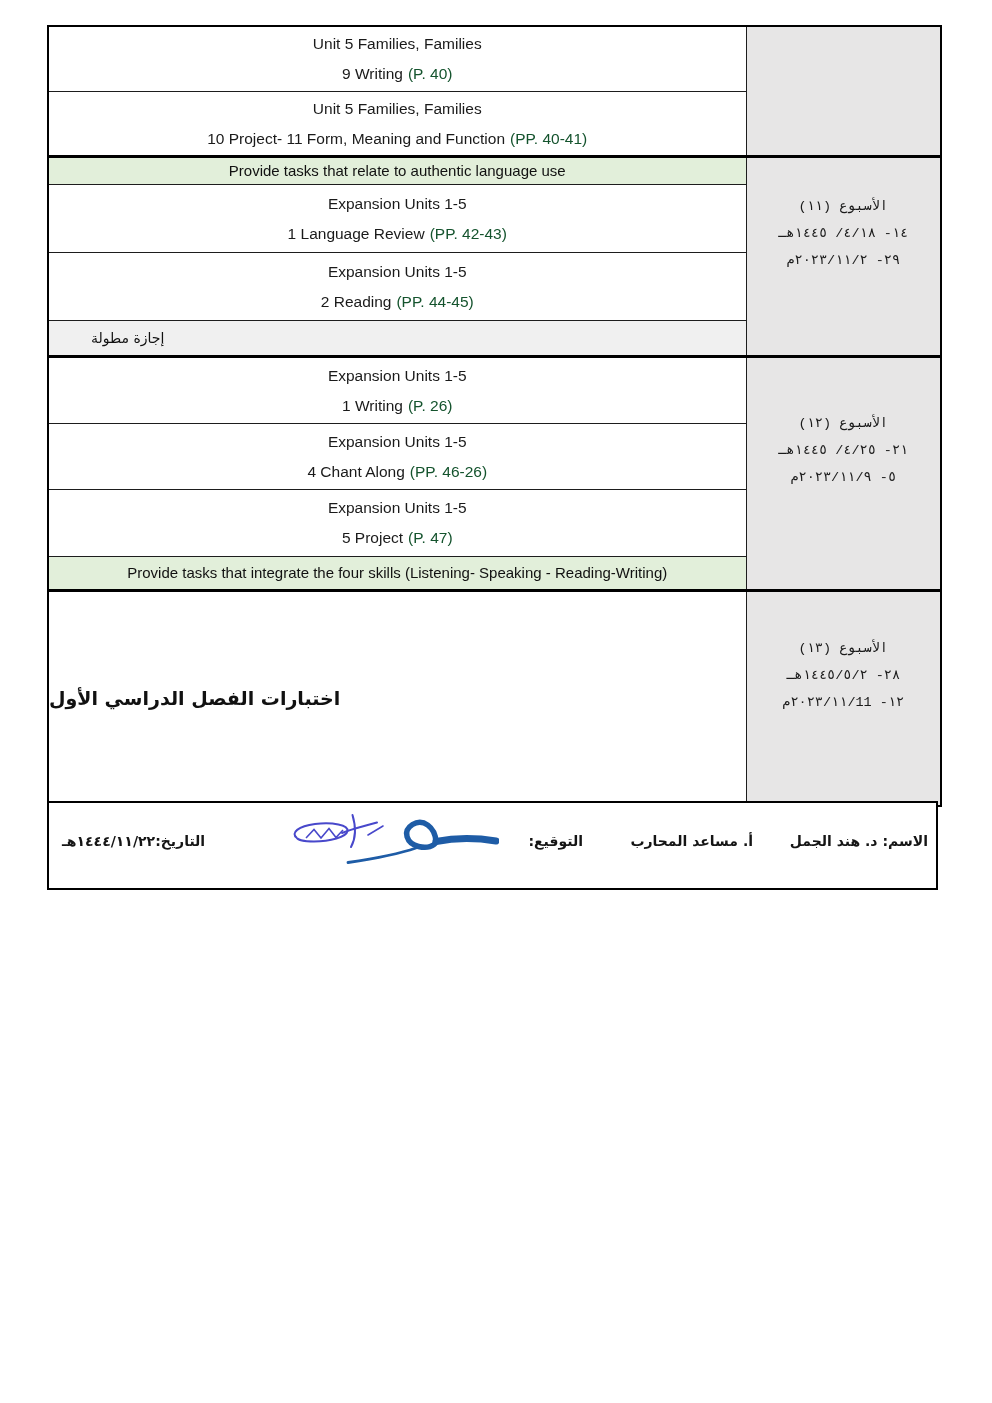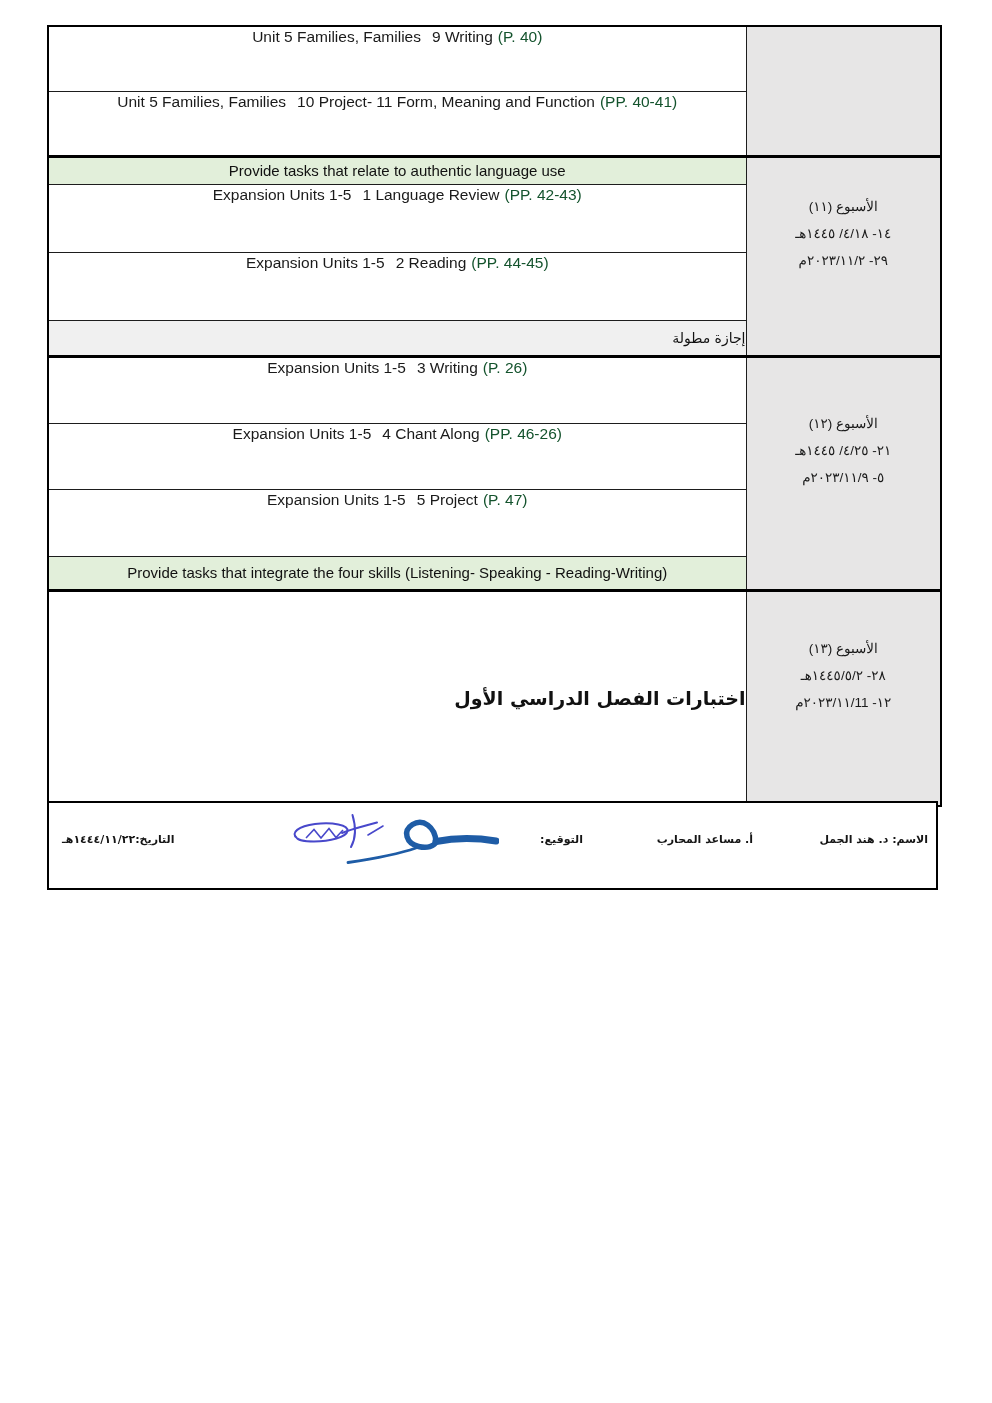--- a/index.html
+++ b/index.html
@@ -4,51 +4,51 @@
 <style>
   * { margin:0; padding:0; box-sizing:border-box; }
   body { background:#ffffff; font-family:"Liberation Sans", sans-serif; }
   .page { position:relative; width:992px; height:1403px; background:#ffffff; overflow:hidden; }
 
   .schedule-wrap { position:absolute; left:47px; top:25px; }
   table.schedule { border-collapse:collapse; table-layout:fixed; width:893px; border:2.5px solid #000; }
   td { border:1.5px solid #1d1d1d; padding:0; vertical-align:middle; }
 
   td.lesson { text-align:center; color:#1a1a1a; font-size:15.5px; }
-  td.lesson .stack { display:flex; flex-direction:row; justify-content:center; gap:11px; height:100%; }
+  td.lesson .stack { display:flex; flex-direction:column; justify-content:center; gap:11px; height:100%; }
   td.lesson .line { line-height:19px; }
   .ref { color:#14532d; margin-left:5px; }
 
   td.banner { background:#e2efda; text-align:center; color:#111; font-size:15px; }
-  td.holiday { background:#f0f0f0; text-align:right; color:#111;
-               font-family:"DejaVu Sans", sans-serif; font-size:14px; direction:rtl; }
-  td.exam { text-align:right; color:#111; font-family:"DejaVu Sans", sans-serif;
+  td.holiday { background:#f0f0f0; text-align:left; color:#111;
+               font-family:"DejaVu Sans", sans-serif; font-size:14px; direction:rtl;padding-left:42px; }
+  td.exam { text-align:left; color:#111; font-family:"DejaVu Sans", sans-serif;
             font-size:19px; font-weight:bold; direction:rtl;border-radius:20px; }
 
   td.week { background:#e7e6e6; text-align:center; direction:rtl; color:#1a1a1a;
-            font-family:Liberation Sans, sans-serif; font-size:13.5px; }
+            font-family:Liberation Mono, monospace; font-size:13.5px; }
   td.week .wk-stack { margin-bottom:46px; }
   td.week .wk-line { line-height:27px; white-space:nowrap; }
 
   tr.r0 td, tr.r1 td { height:65px; }
   tr.r2 td { height:28px; }
   tr.r3 td, tr.r4 td { height:68px; }
   tr.r5 td { height:36px; }
   tr.r6 td { height:67px; }
   tr.r7 td { height:66px; }
   tr.r8 td { height:67px; }
   tr.r9 td { height:34px; }
   tr.r10 td { height:216px; }
   .thick { border-top:3.5px solid #000 !important; }
 
   .footer-box { position:absolute; left:47px; top:801px; width:891px; height:89px;
                 border:2px solid #000; background:#fff; }
   .footer-box .ftxt { position:absolute; top:30px; direction:rtl; white-space:nowrap;
                       font-family:"DejaVu Sans", sans-serif; font-weight:bold;
-                      font-size:11px; color:#151515; }
+                      font-size:14px; color:#151515; }
   .f-name { right:8px; }
   .f-name2 { right:183px; }
   .f-sign { right:353px; }
   .f-date { left:13px; }
   .sig-svg { position:absolute; left:235px; top:2px; }
 </style>
 </head>
 <body>
 
 <div class="page">
@@ -110,21 +110,21 @@
       </tr>
 
       <tr class="r5">
         <td class="holiday">إجازة مطولة</td>
       </tr>
 
       <tr class="r6">
         <td class="lesson thick">
           <div class="stack">
             <div class="line">Expansion Units 1-5</div>
-            <div class="line"><span>3 Writing</span><span class="ref">(P. 26)</span></div>
+            <div class="line"><span>1 Writing</span><span class="ref">(P. 26)</span></div>
           </div>
         </td>
         <td class="week thick" rowspan="4">
           <div class="wk-stack">
             <div class="wk-line">الأسبوع (١٢)</div>
             <div class="wk-line">٢١- ٢٥/‏٤/ ١٤٤٥هـ</div>
             <div class="wk-line">٥- ٩/‏١١/‏٢٠٢٣م</div>
           </div>
         </td>
       </tr>

